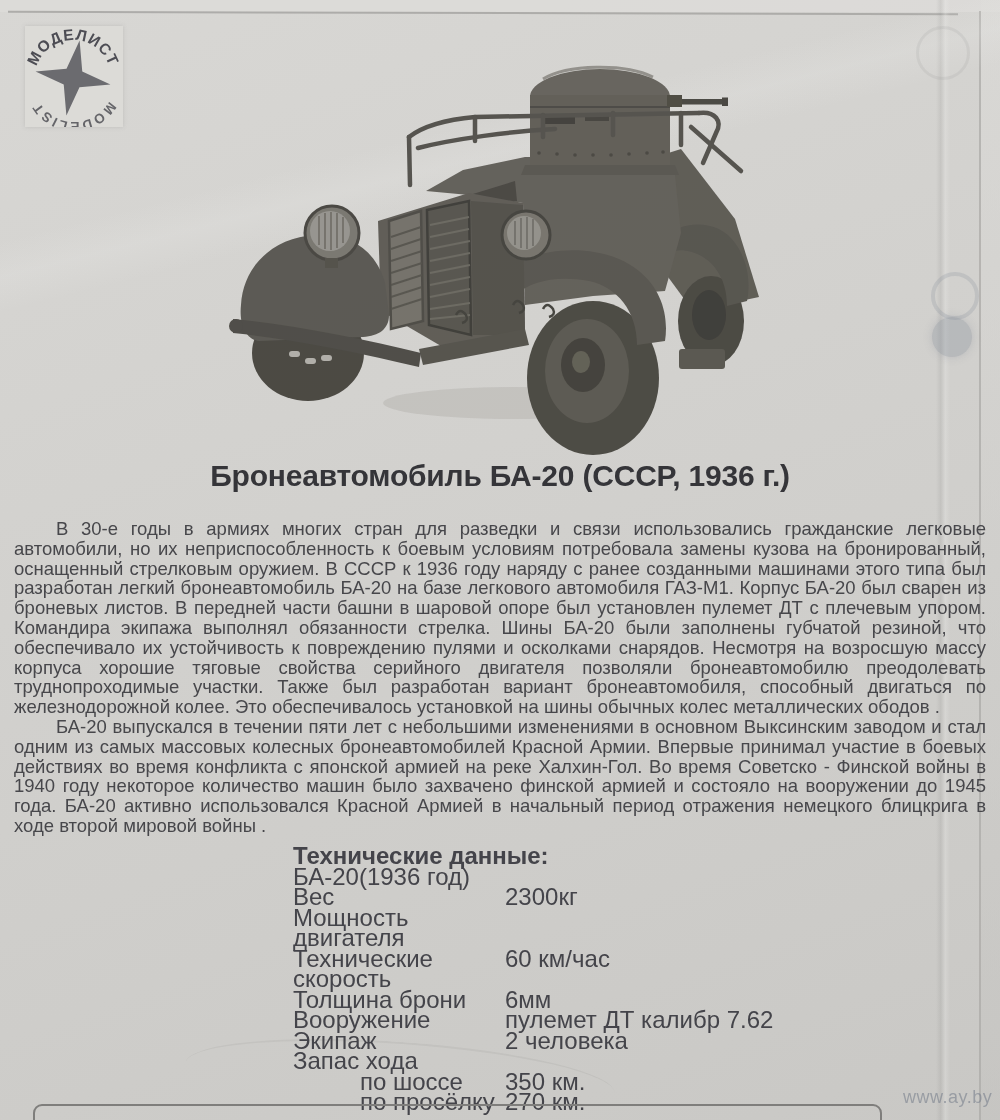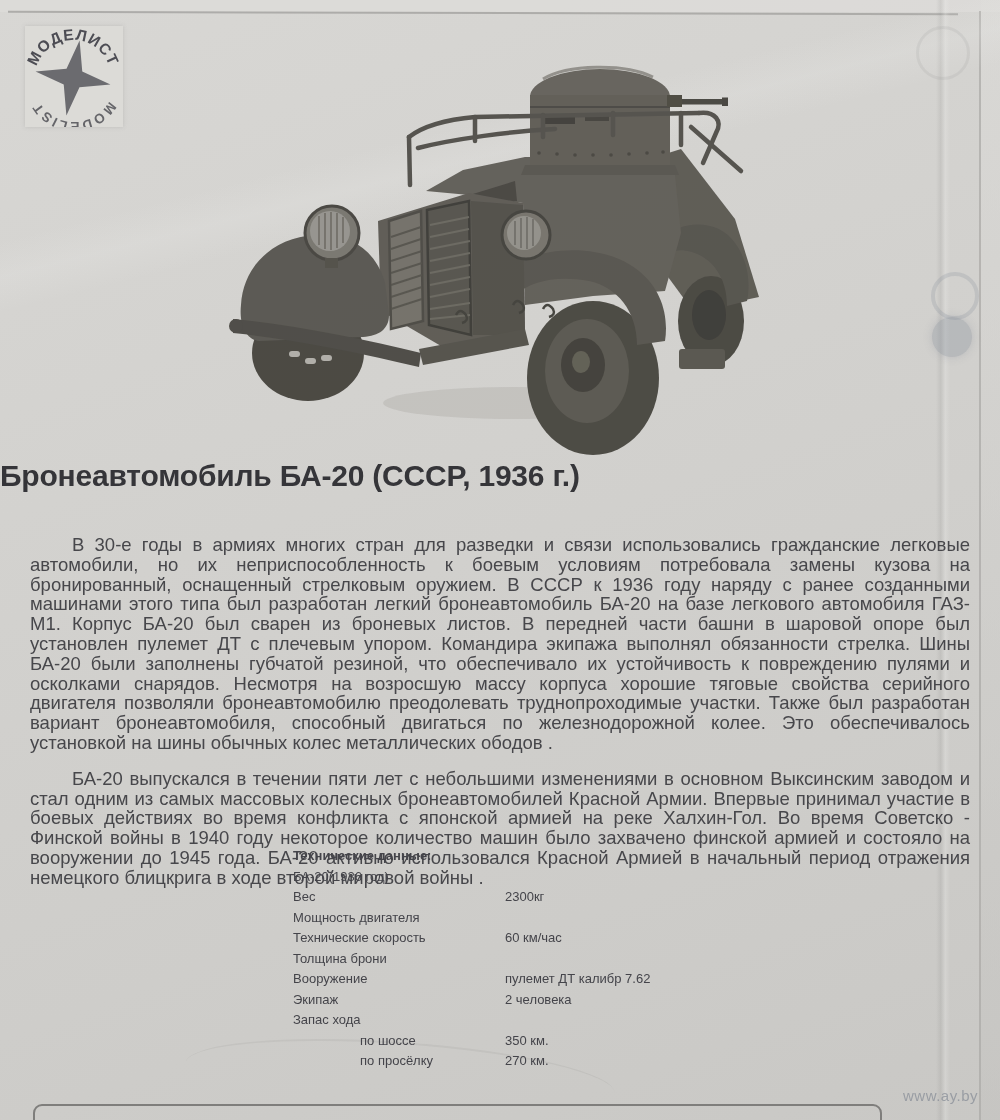--- a/index.html
+++ b/index.html
@@ -32,40 +32,40 @@
 
   
   .logo{position:absolute;left:25px;top:26px;width:98px;height:101px;background:#dcdbd7;
     box-shadow:0 0 4px rgba(120,120,118,.25);}
   .logo svg{display:block;}
 
   
   .car{position:absolute;left:213px;top:53px;width:580px;height:405px;filter:blur(.5px);}
 
   
-  .title{position:absolute;left:0;top:459px;width:1000px;text-align:left;
+  .title{position:absolute;left:0;top:459px;width:1000px;text-align:center;
     font-size:30px;font-weight:bold;color:#353539;letter-spacing:-.2px;}
 
   
   .bodytext{position:absolute;left:14px;top:519px;width:972px;}
-  .bodytext p{margin:16px;text-align:justify;text-indent:42px;
+  .bodytext p{margin:0;text-align:justify;text-indent:42px;
     font-size:18.5px;line-height:19.8px;color:#47474b;}
 
   
-  .specs{position:absolute;left:293px;top:846px;width:600px;font-size:13px;line-height:20.5px;color:#44444a;}
+  .specs{position:absolute;left:293px;top:846px;width:600px;font-size:24px;line-height:20.5px;color:#44444a;}
   .specs .hd{font-weight:bold;}
   .spec-row{display:flex;justify-content:space-between;}
   .spec-row .lbl{width:212px;flex:0 0 212px;}
   .spec-row.indent .lbl{padding-left:67px;box-sizing:border-box;}
   .spec-row .val{flex:1;}
 
   
   .bottom-frame{position:absolute;left:33px;top:1104px;width:845px;height:26px;
     border:2px solid #7f7e7c;border-radius:9px;background:transparent;}
-  .watermark{position:absolute;left:903px;top:1087px;font-size:15px;color:#79808d;opacity:.6;letter-spacing:.5px;}
+  .watermark{position:absolute;left:903px;top:1087px;font-size:18px;color:#79808d;opacity:.6;letter-spacing:.5px;}
 </style>
 </head>
 <body>
 
 <div class="page">
 
   <div class="top-strip"></div>
   <div class="top-rule"></div>
   <div class="right-edge"></div>
   <div class="right-col"></div>
@@ -237,20 +237,21 @@
     </div>
     <div class="spec-row">
       <span class="lbl">Мощность двигателя</span>
     </div>
     <div class="spec-row">
       <span class="lbl">Технические скорость</span>
       <span class="val">60 км/час</span>
     </div>
     <div class="spec-row">
       <span class="lbl">Толщина брони</span>
+      <span class="val">6мм</span>
     </div>
     <div class="spec-row">
       <span class="lbl">Вооружение</span>
       <span class="val">пулемет ДТ калибр 7.62</span>
     </div>
     <div class="spec-row">
       <span class="lbl">Экипаж</span>
       <span class="val">2 человека</span>
     </div>
     <div class="spec-row">

